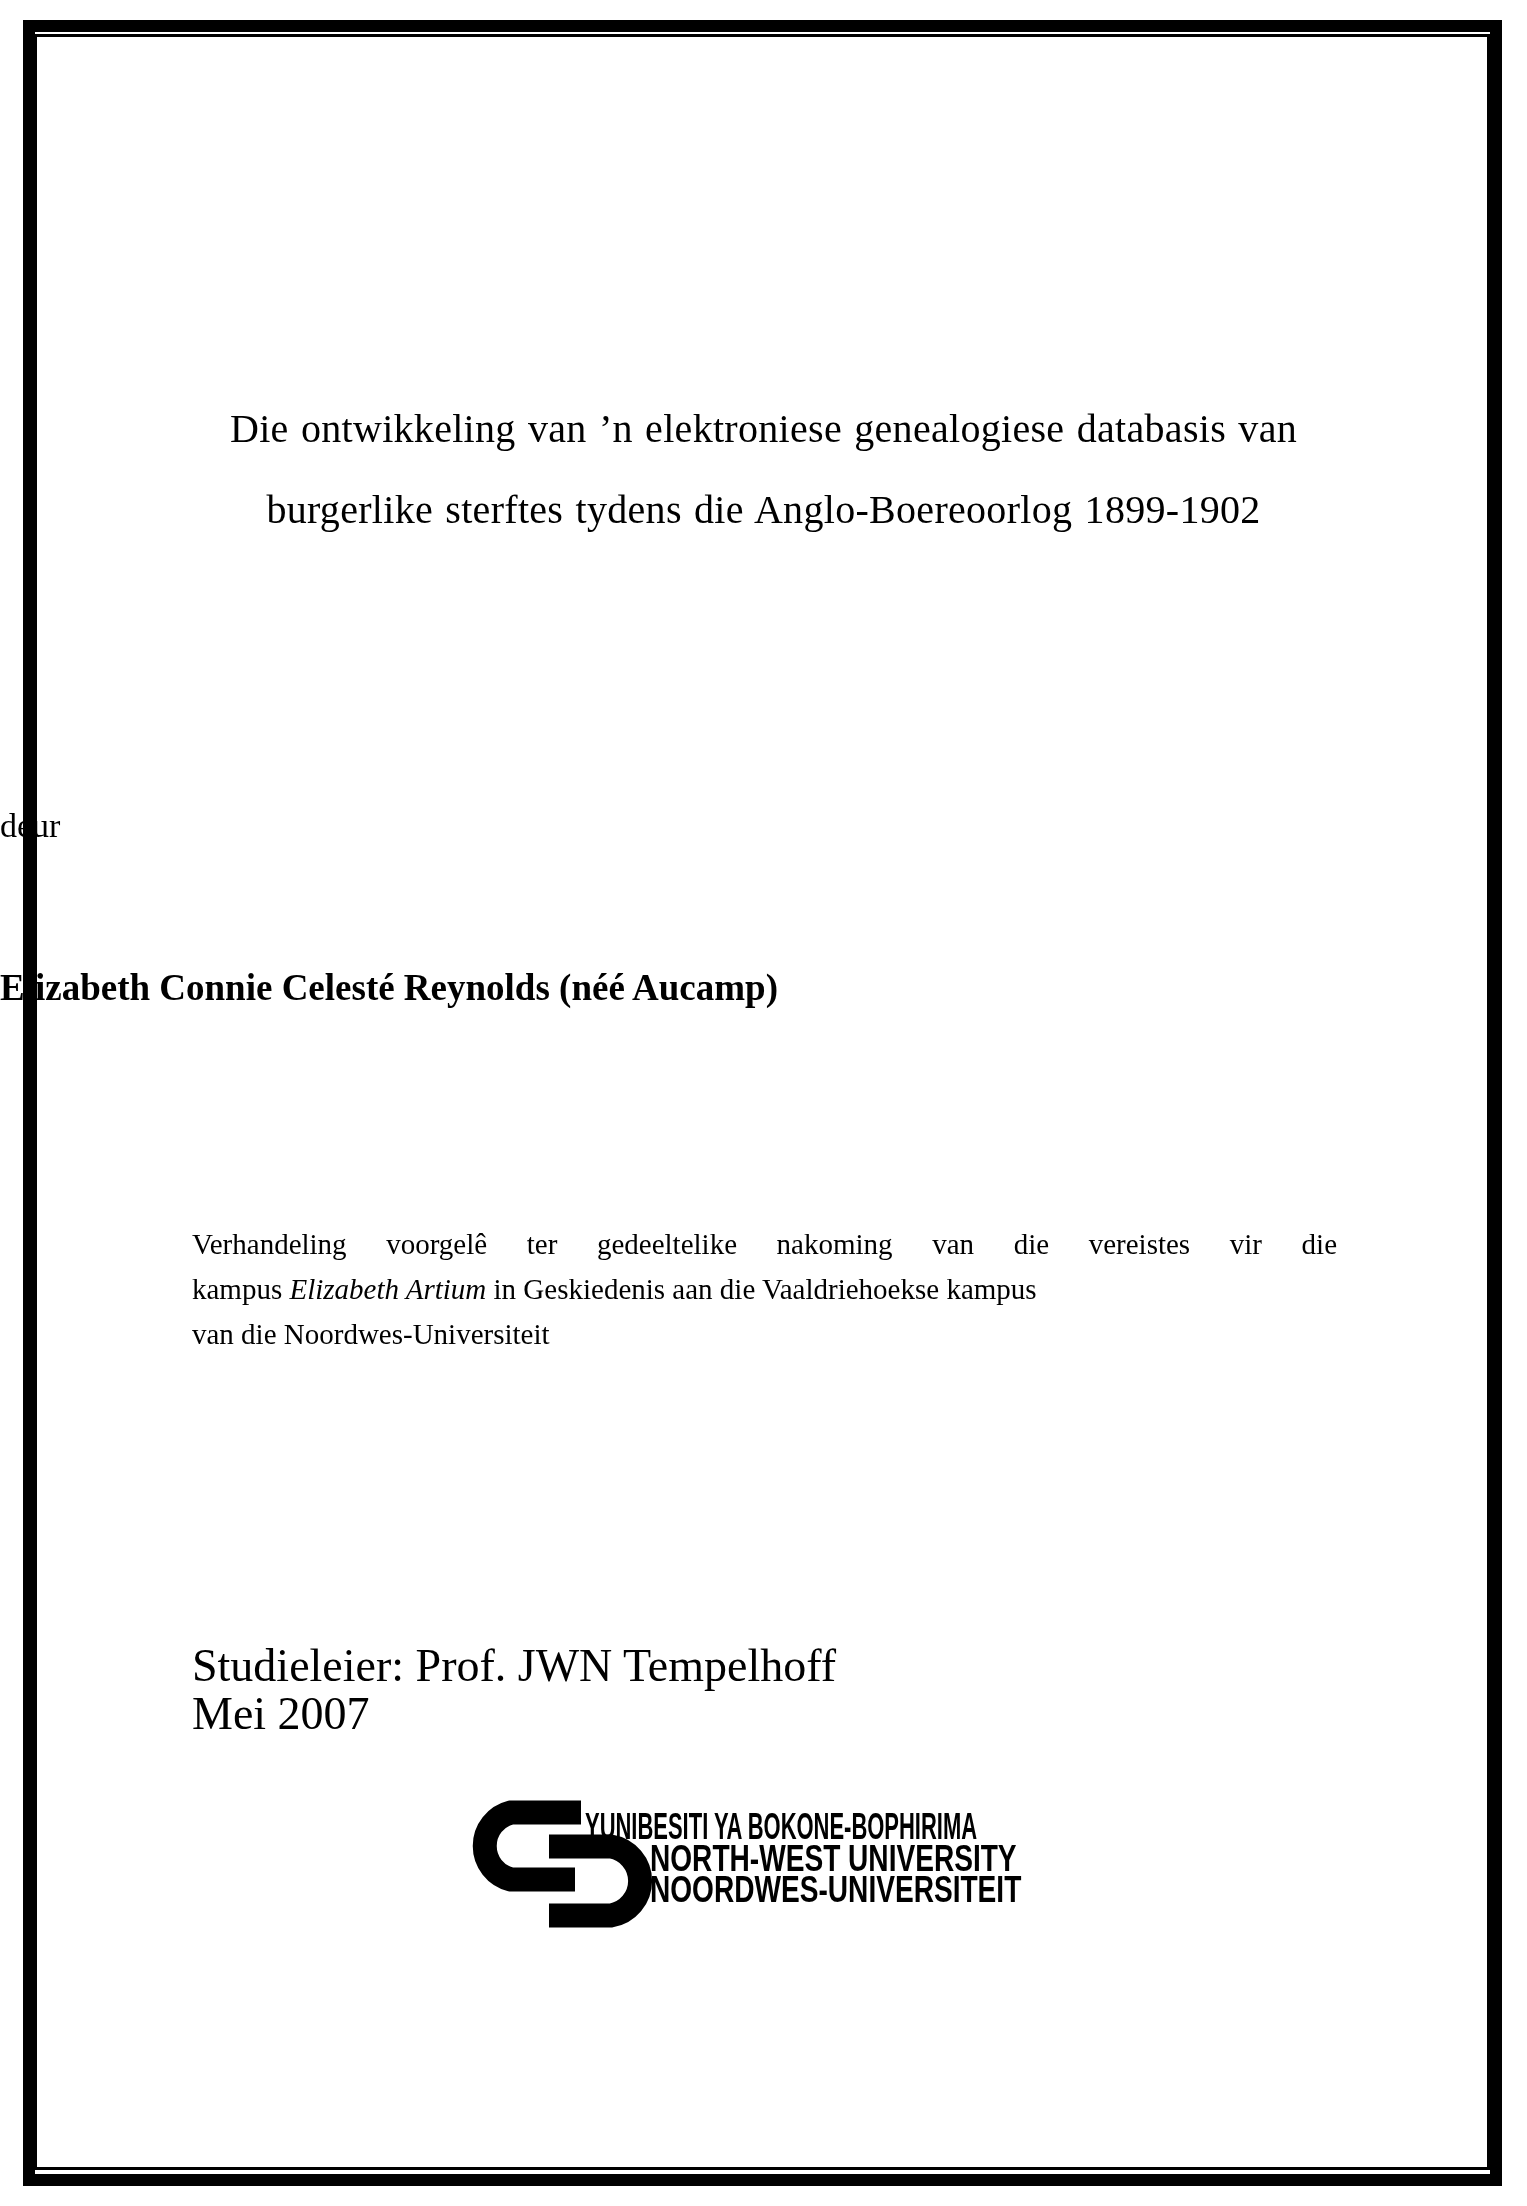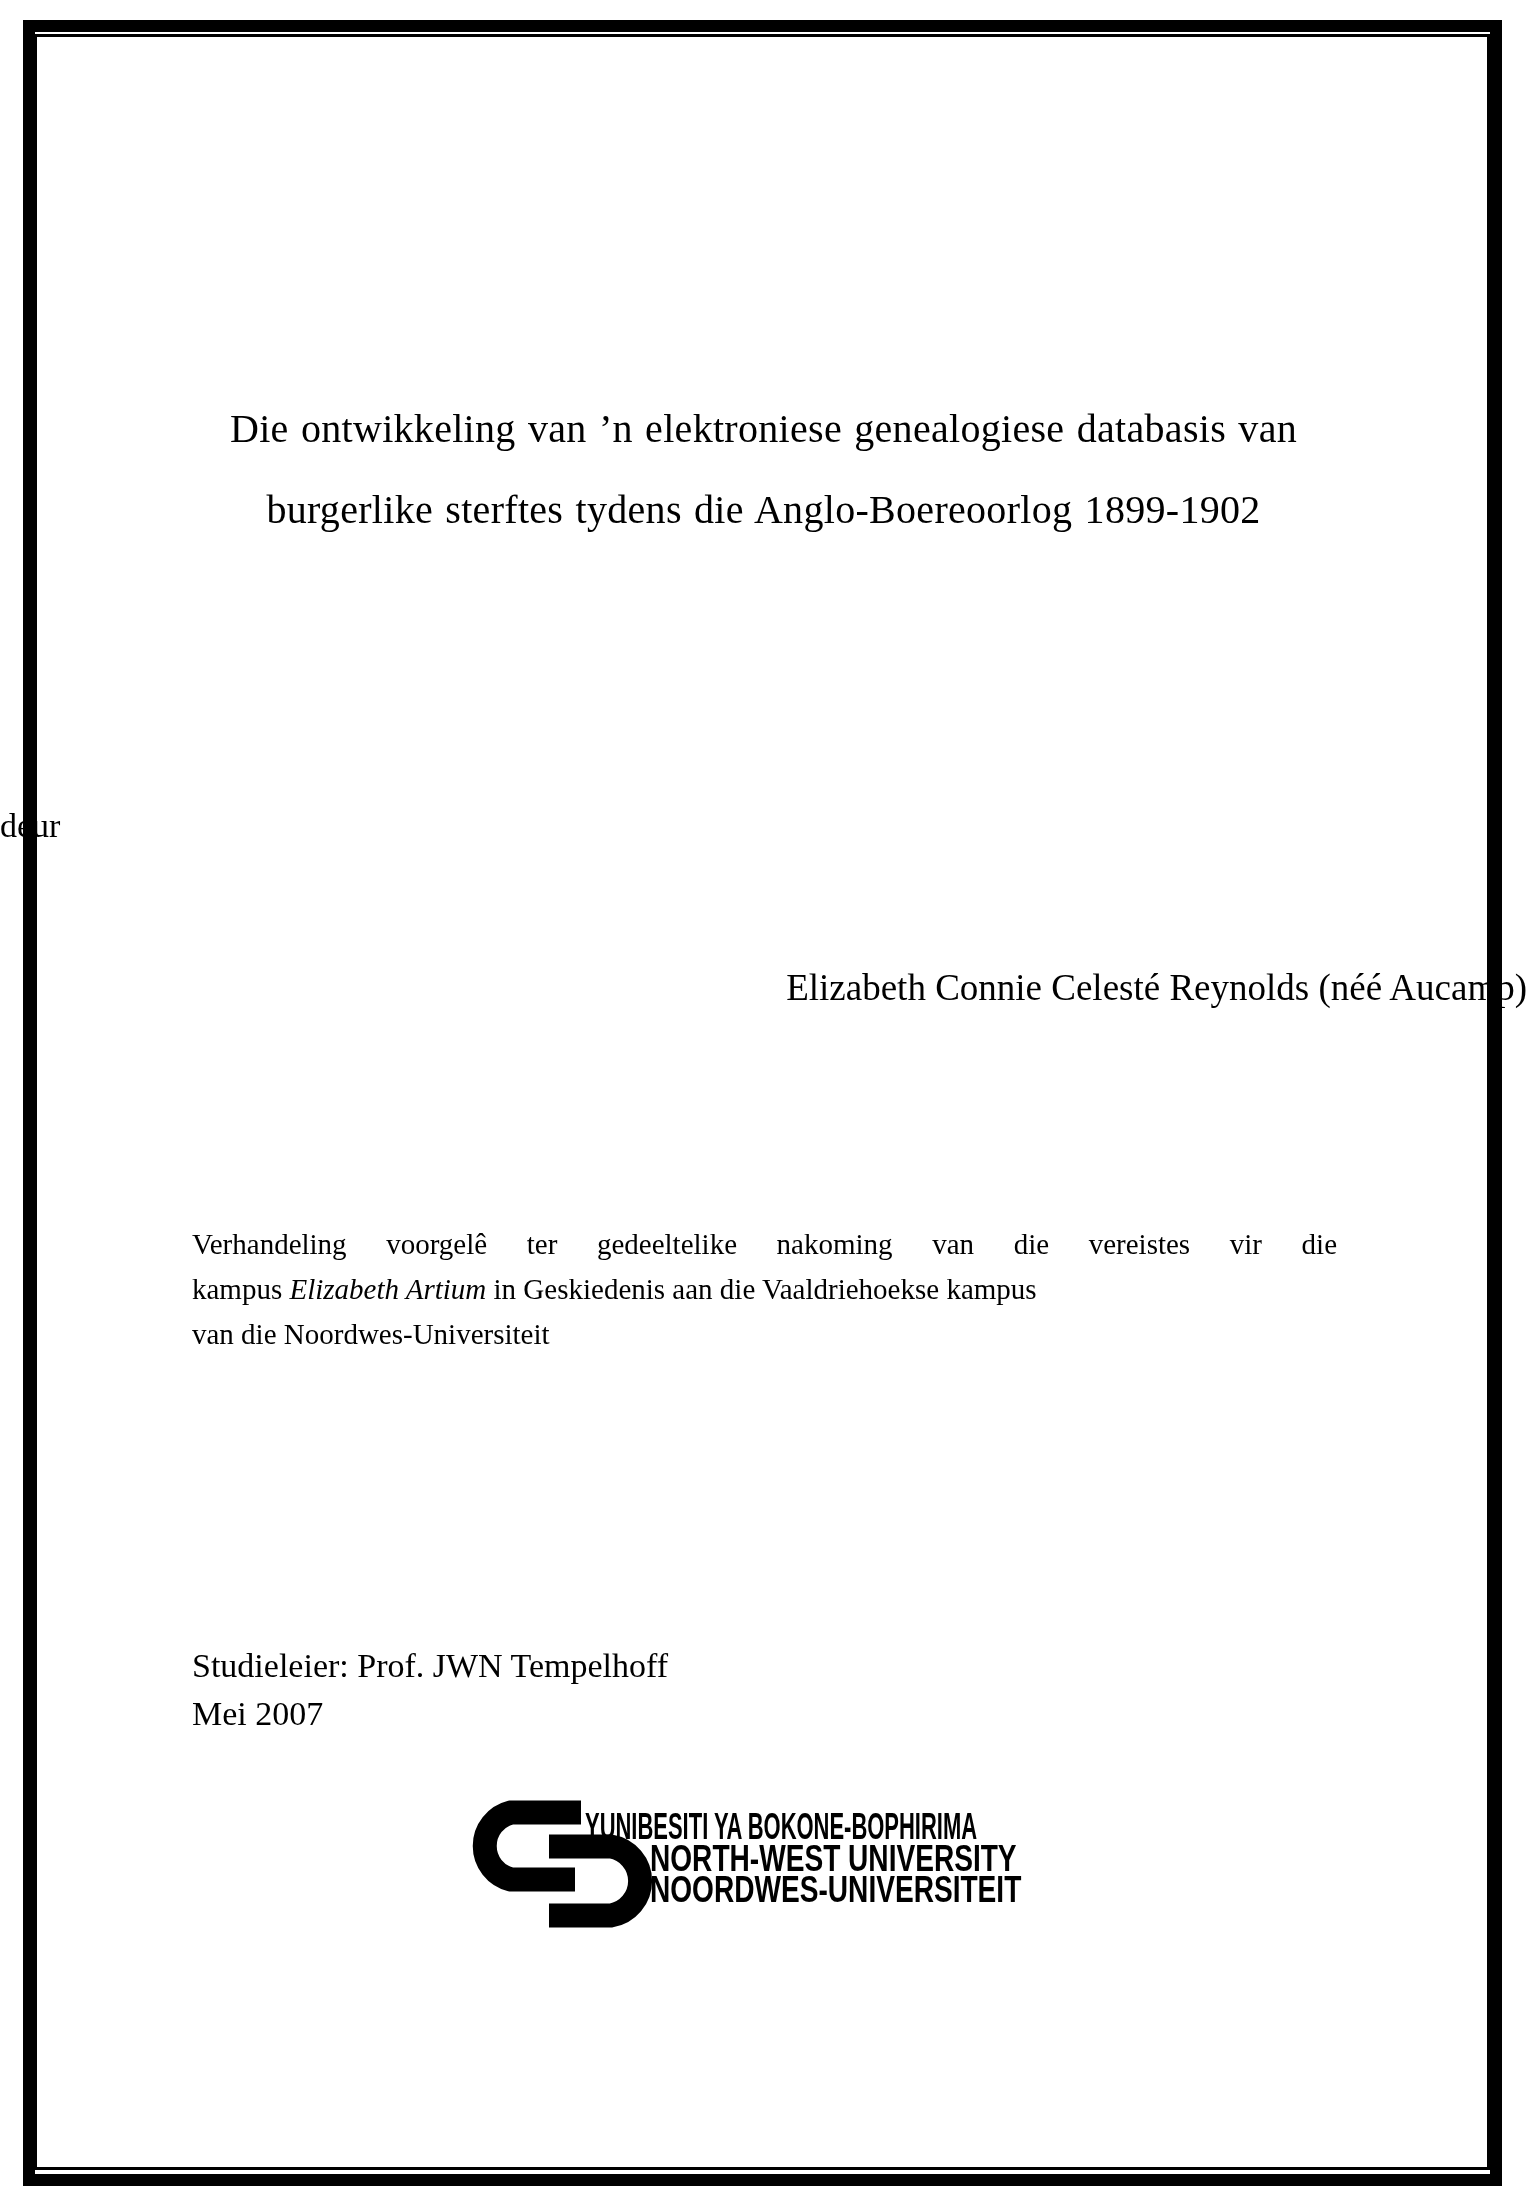--- a/index.html
+++ b/index.html
@@ -46,41 +46,42 @@
     left: 0;
     width: 100%;
     font-size: 34px;
     line-height: 40px;
   }
   .author {
     position: absolute;
     top: 966px;
     left: 0;
     width: 100%;
-    text-align: right;
+    text-align: left;
     font-size: 37px;
     line-height: 44px;
+    font-weight: bold;
   }
   .statement {
     position: absolute;
     top: 1222px;
     left: 192px;
     width: 1145px;
     font-size: 29px;
     line-height: 45px;
   }
   .statement .st-line1 {
     text-align: justify;
     text-align-last: justify;
   }
   .supervisor-block {
     position: absolute;
     top: 1642px;
     left: 192px;
-    font-size: 34px;
+    font-size: 46px;
     line-height: 48px;
   }
   .logo {
     position: absolute;
     left: 0; top: 0;
   }
   .logo-mark {
     position: absolute;
     left: 465px;
     top: 1800px;

